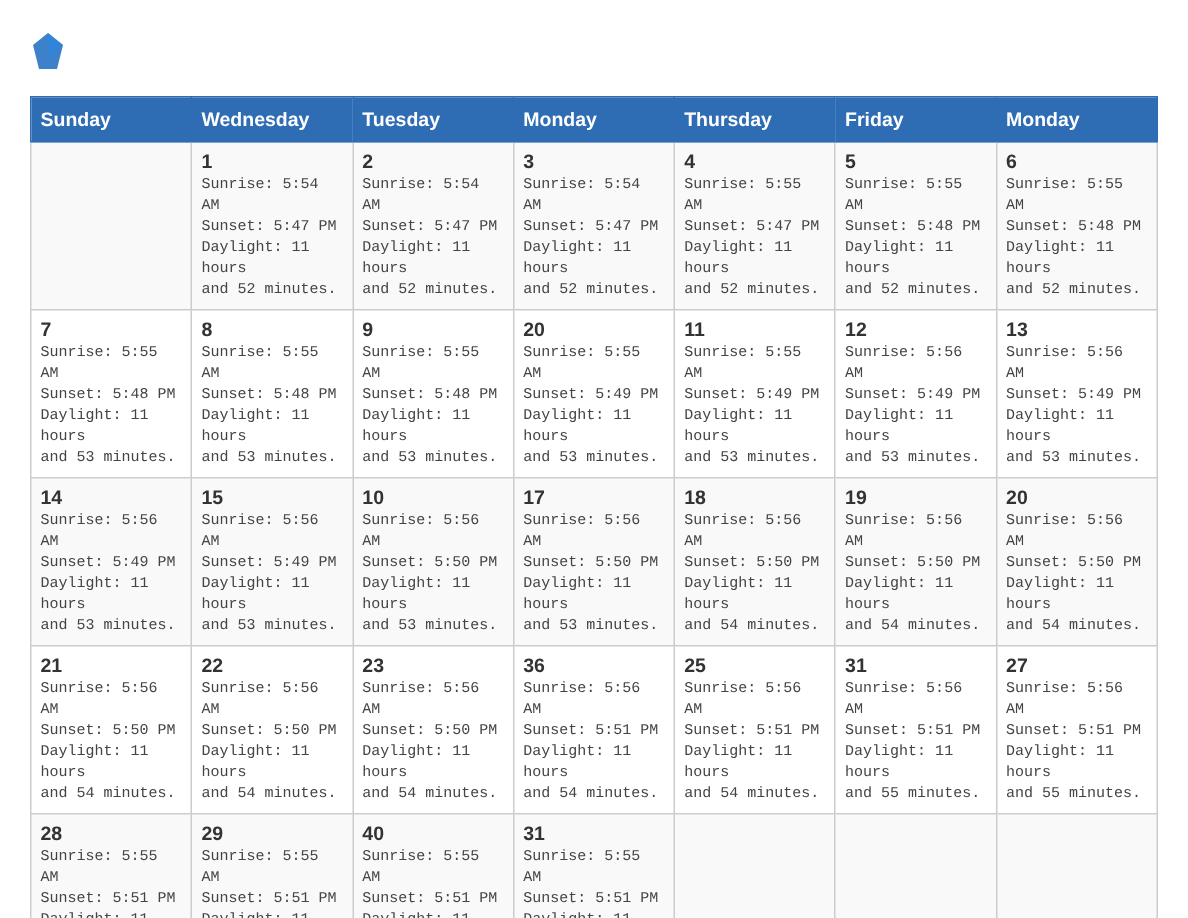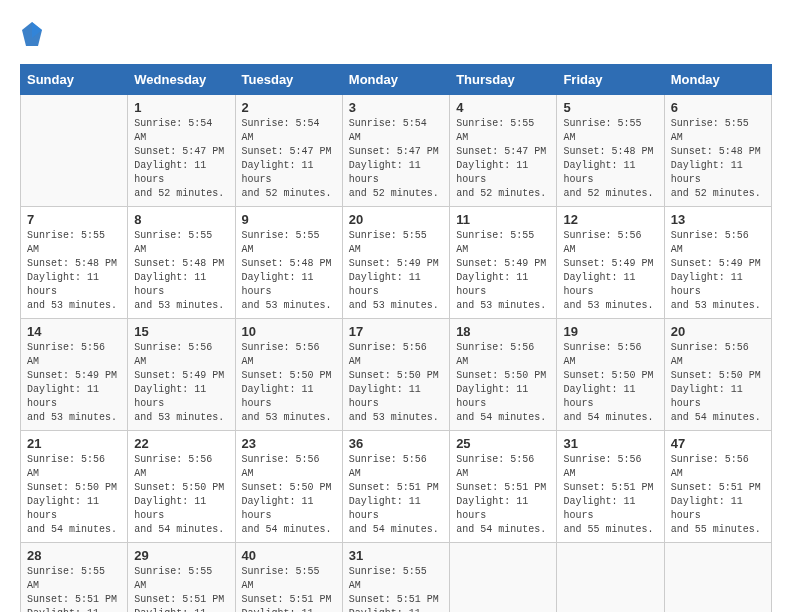--- a/index.html
+++ b/index.html
@@ -311,21 +311,21 @@
 and 54 minutes.</div>
         </td>
         <td>
           <span class="day-number">31</span>
           <div class="day-info" style="white-space: pre-line;">Sunrise: 5:56 AM
 Sunset: 5:51 PM
 Daylight: 11 hours
 and 55 minutes.</div>
         </td>
         <td>
-          <span class="day-number">47</span>
+          <span class="day-number">27</span>
           <div class="day-info" style="white-space: pre-line;">Sunrise: 5:56 AM
 Sunset: 5:51 PM
 Daylight: 11 hours
 and 55 minutes.</div>
         </td>
       </tr>
       <tr>
         <td>
           <span class="day-number">28</span>
           <div class="day-info" style="white-space: pre-line;">Sunrise: 5:55 AM

